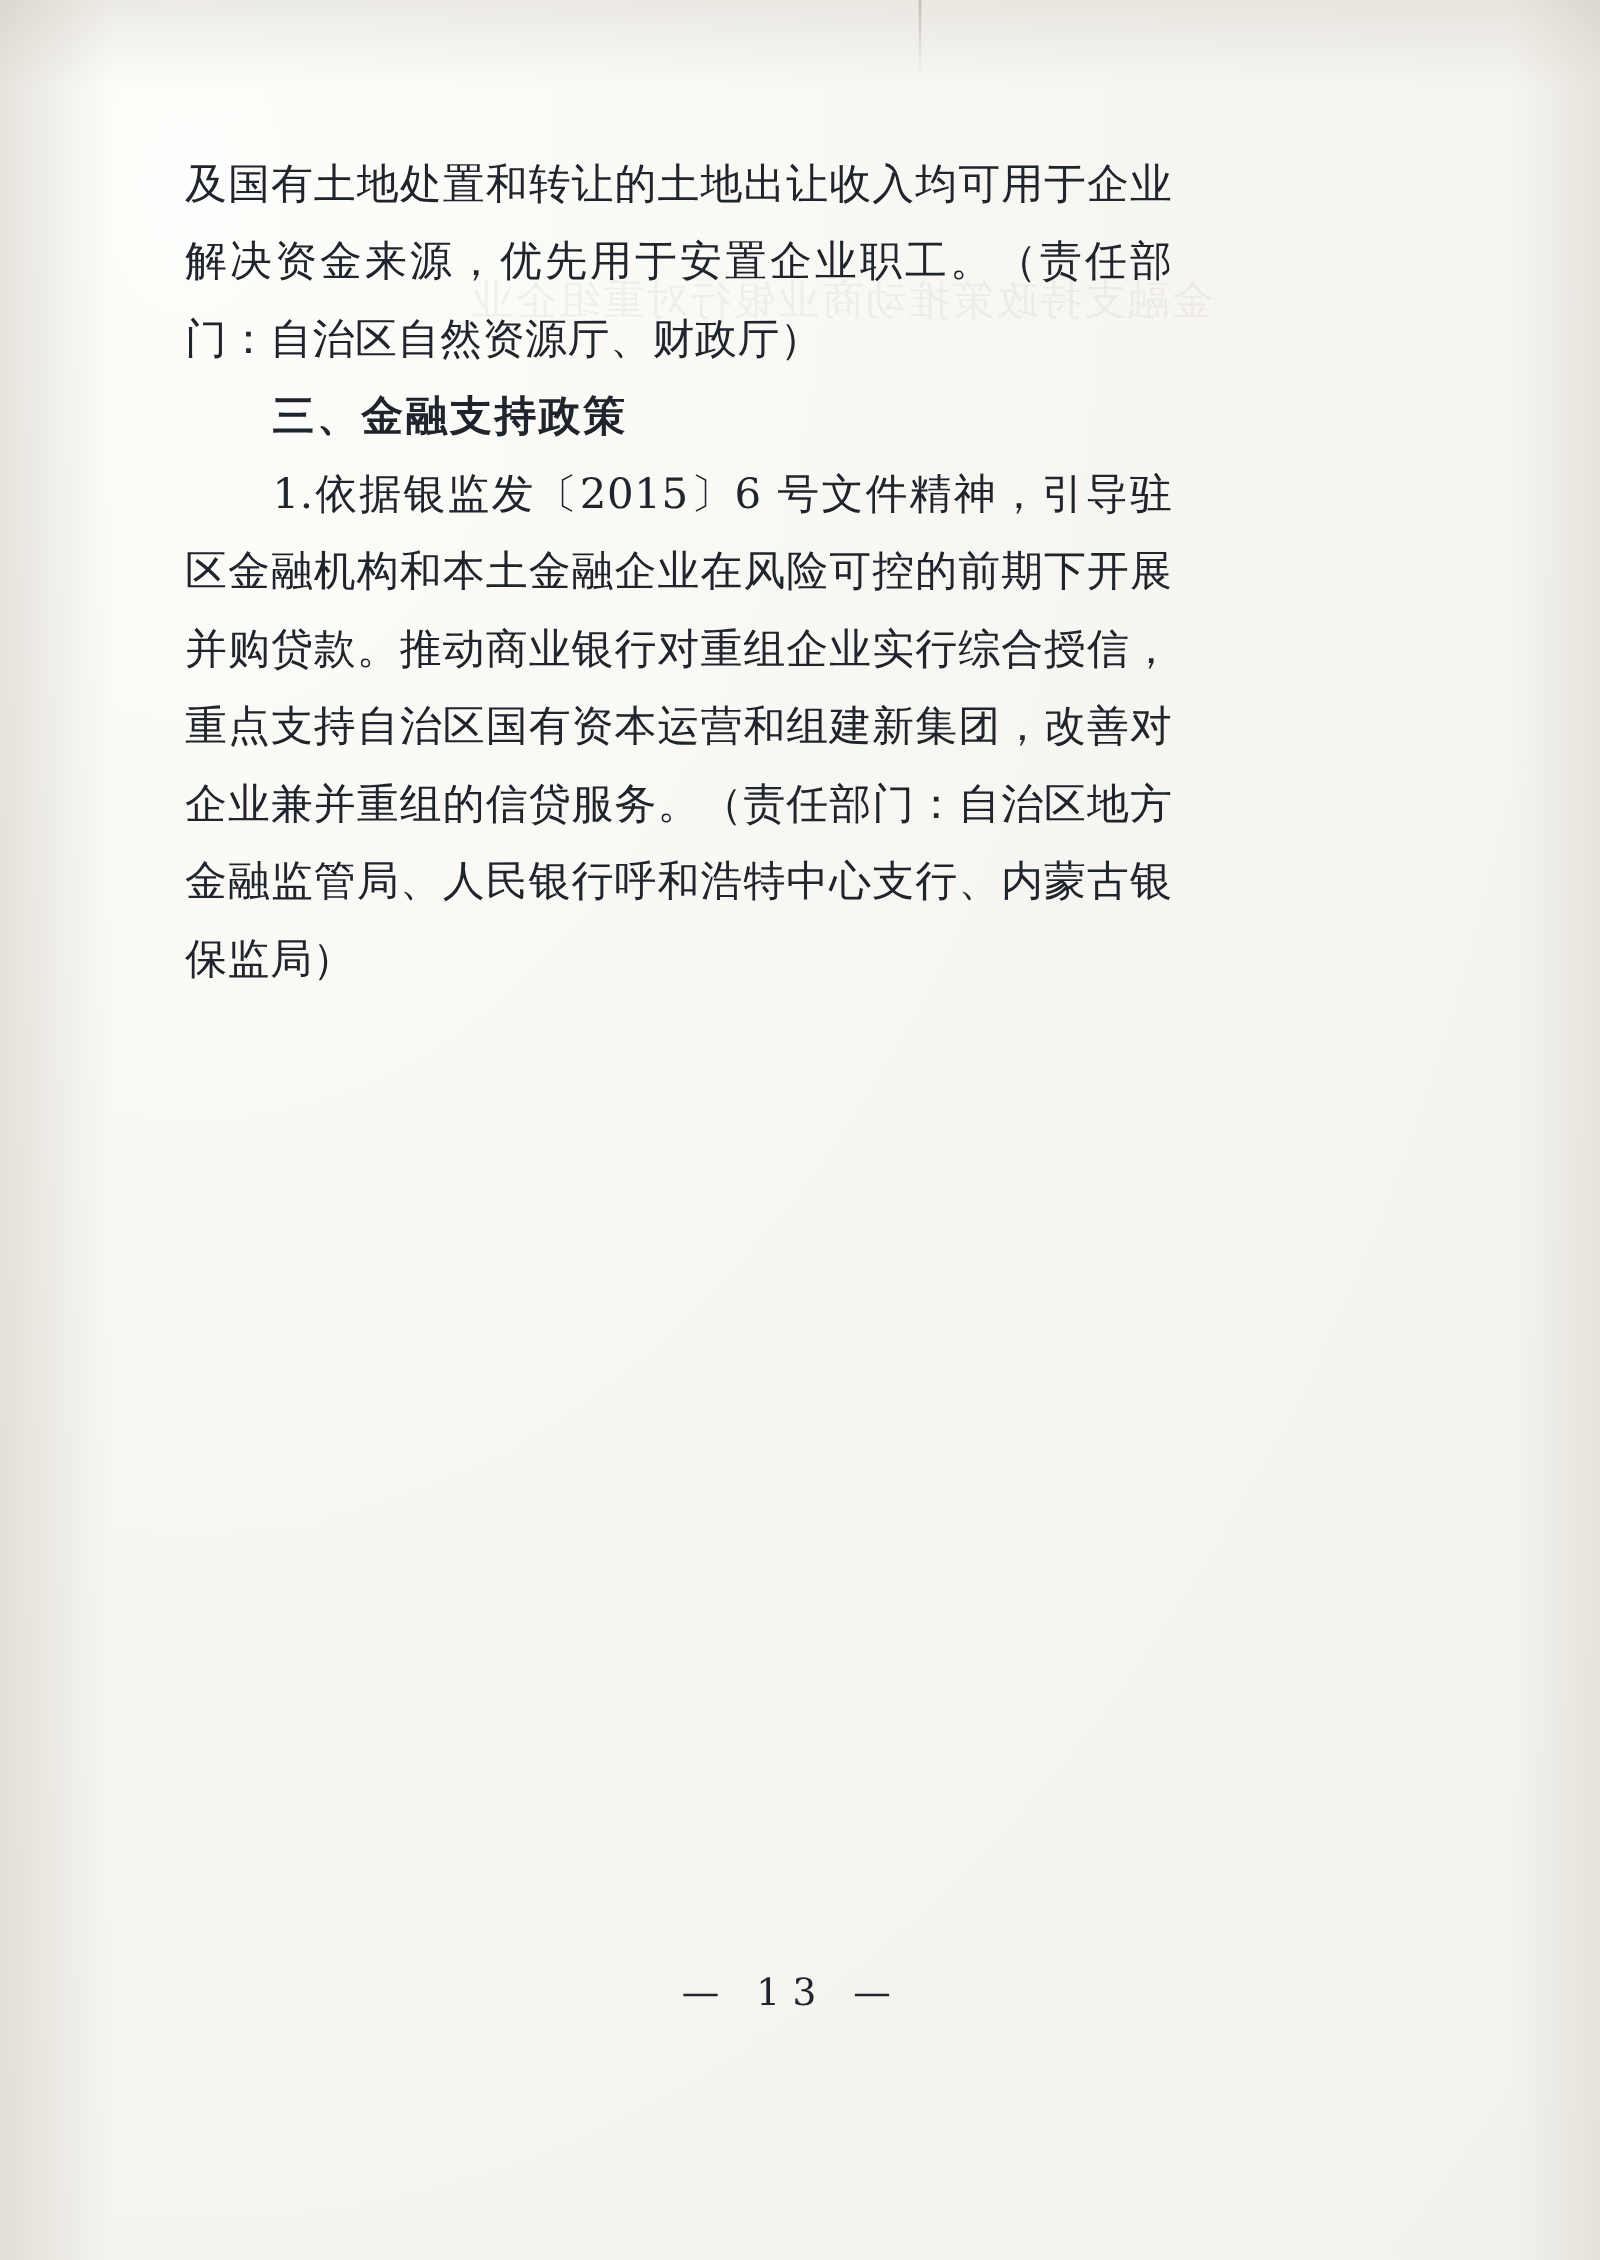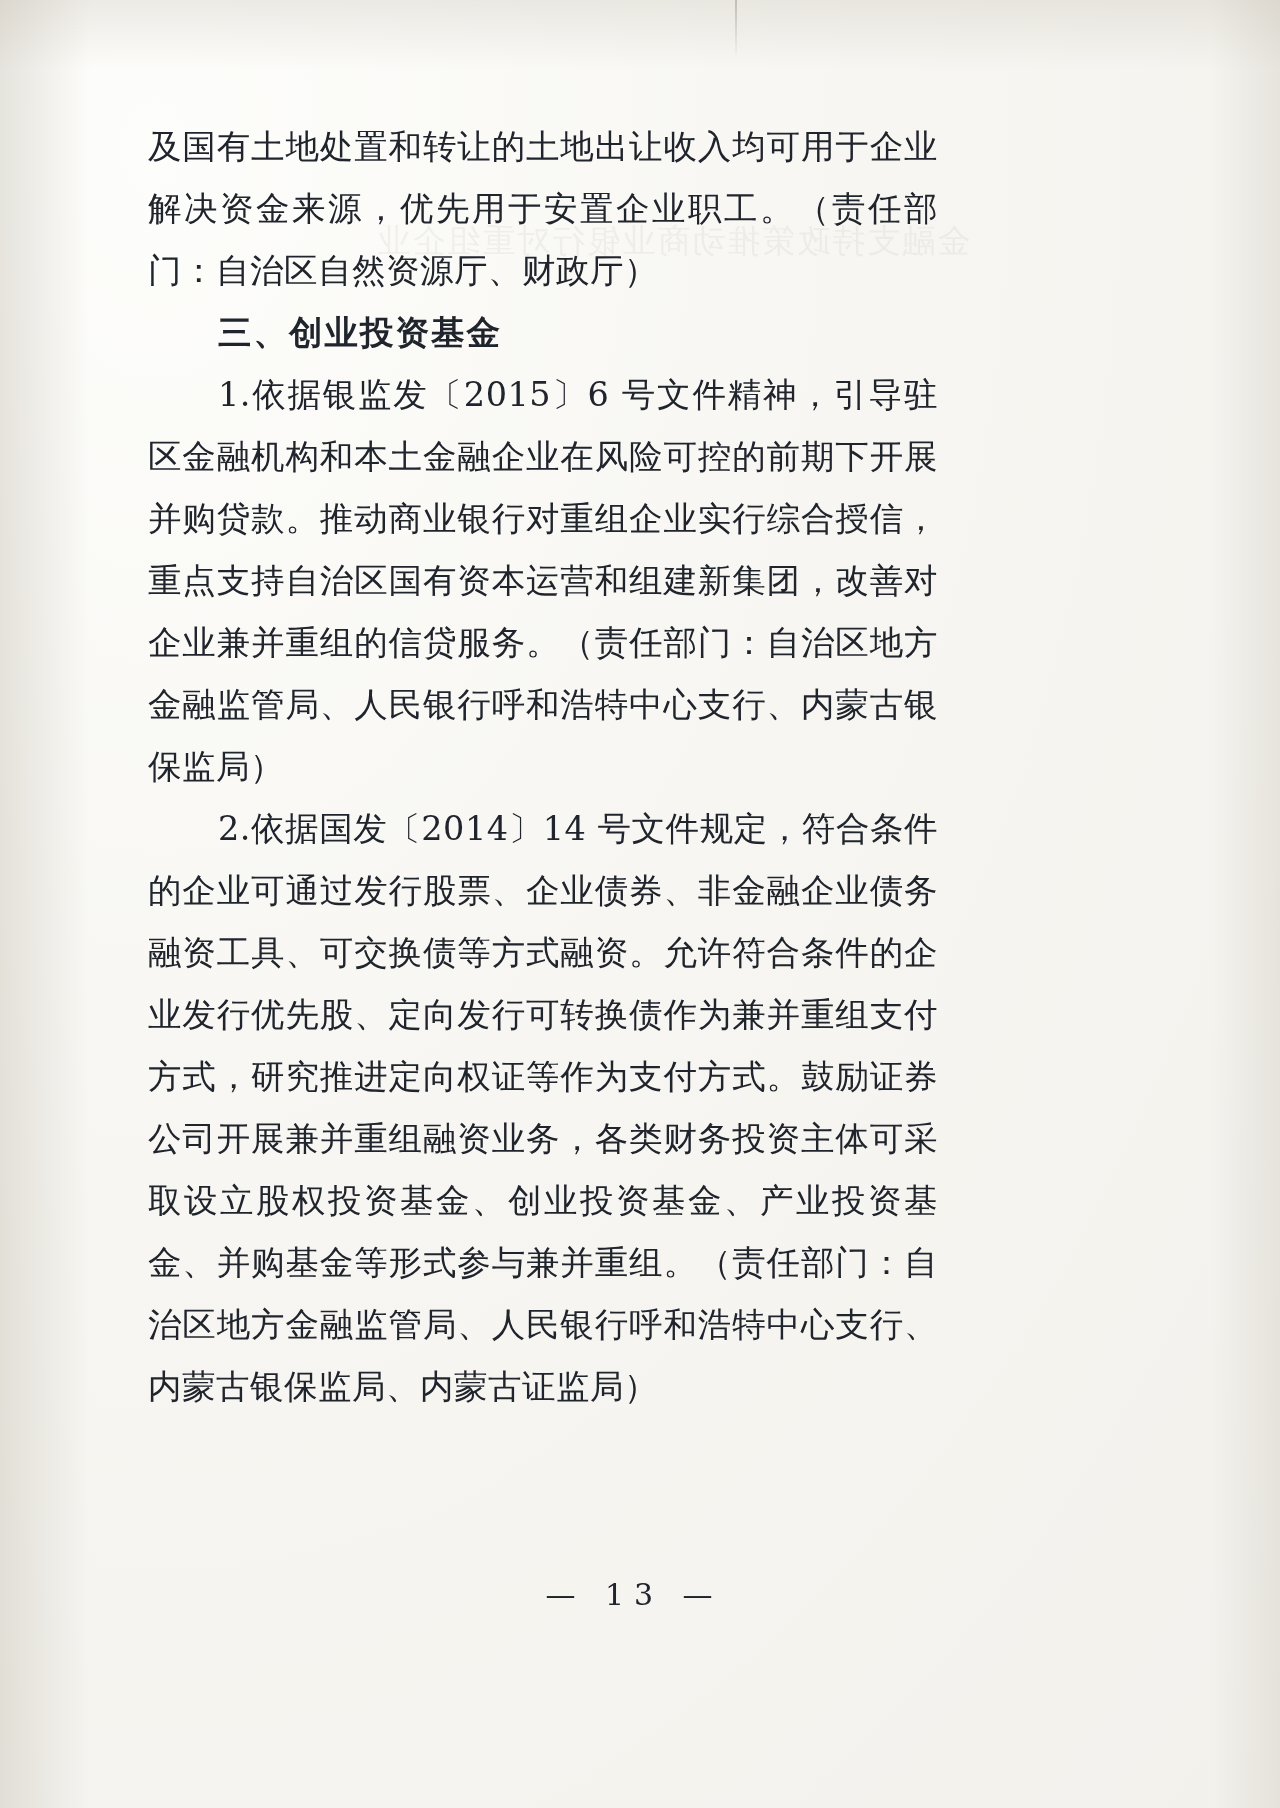--- a/index.html
+++ b/index.html
@@ -122,21 +122,20 @@
 <div class="page">
   <div class="edge-shade-top"></div>
   <div class="edge-shade-left"></div>
   <div class="edge-shade-right"></div>
   <div class="seam"></div>
 
   <div class="bleed">金融支持政策推动商业银行对重组企业</div>
 
   <div class="content">
     <p class="flush">及国有土地处置和转让的土地出让收入均可用于企业解决资金来源，优先用于安置企业职工。（责任部门：自治区自然资源厅、财政厅）</p>
-    <p class="heading">三、创业投资基金</p>
+    <p class="heading">三、金融支持政策</p>
     <p class="indent">1.依据银监发〔2015〕6 号文件精神，引导驻区金融机构和本土金融企业在风险可控的前期下开展并购贷款。推动商业银行对重组企业实行综合授信，重点支持自治区国有资本运营和组建新集团，改善对企业兼并重组的信贷服务。（责任部门：自治区地方金融监管局、人民银行呼和浩特中心支行、内蒙古银保监局）</p>
-    <p class="indent">2.依据国发〔2014〕14 号文件规定，符合条件的企业可通过发行股票、企业债券、非金融企业债务融资工具、可交换债等方式融资。允许符合条件的企业发行优先股、定向发行可转换债作为兼并重组支付方式，研究推进定向权证等作为支付方式。鼓励证券公司开展兼并重组融资业务，各类财务投资主体可采取设立股权投资基金、创业投资基金、产业投资基金、并购基金等形式参与兼并重组。（责任部门：自治区地方金融监管局、人民银行呼和浩特中心支行、内蒙古银保监局、内蒙古证监局）</p>
   </div>
 
   <div class="footer">
     <span class="pageno">— 13 —</span>
   </div>
 </div>
 
 </body></html>

